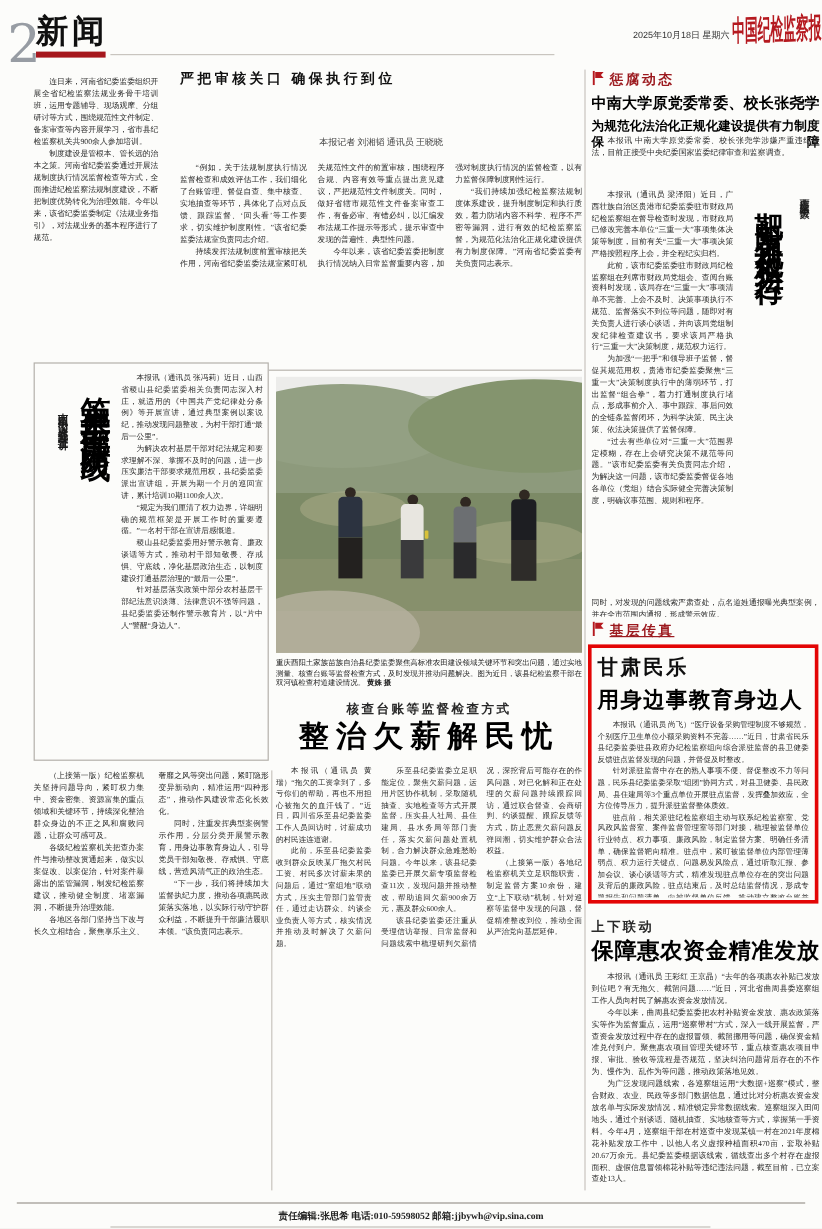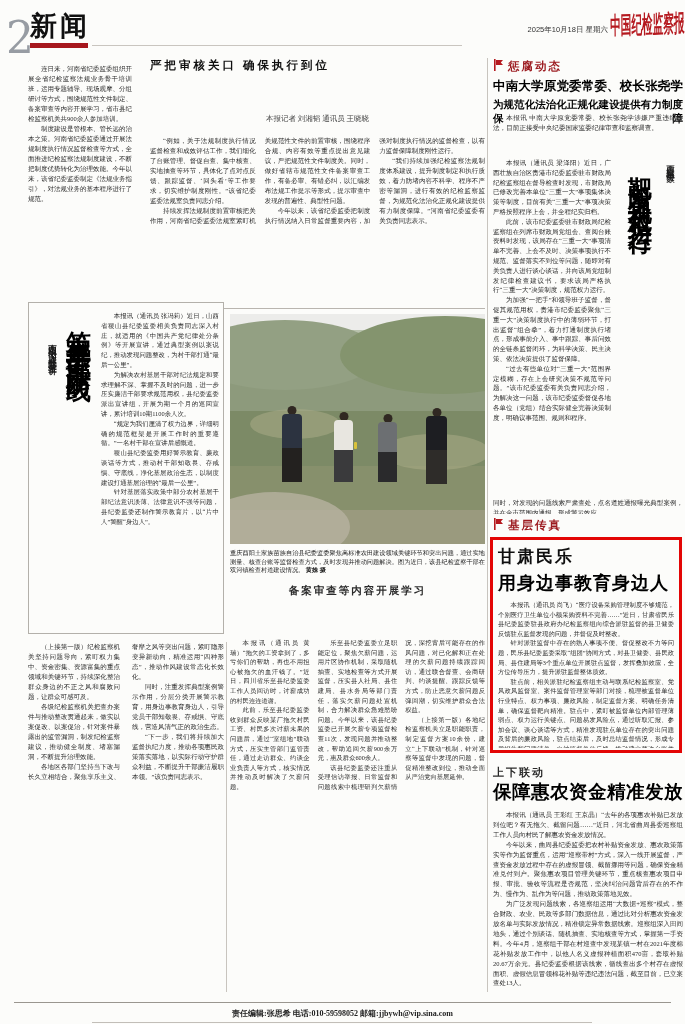--- a/index.html
+++ b/index.html
@@ -66,21 +66,21 @@
     letter-spacing:2px; }
   .sc-headline { left:230px; top:597px; width:255px; text-align:center; font-size:25px; font-weight:900;
     letter-spacing:6px; color:#000; }
   .sc-body { left:230px; top:638px; width:255px; height:354px; font-size:6.3px; line-height:9.6px; }
   .sc-body { column-count:3; column-gap:8px; }
   
   .rail-vrule { left:487px; top:58px; height:934px; }
   .tag { left:493px; width:190px; display:flex; gap:4px; font-size:11.5px;
     font-weight:bold; color:#9c1a1f; letter-spacing:2px; }
   .tag1 { top:59px; }
-  .tag2 { top:518px; }
+  .tag2 { top:518px;text-decoration:underline; }
   .zyx-headline { left:493px; top:78px; width:190px; font-weight:900; color:#000; }
   .zyx-headline .l1 { font-size:12.5px; text-align:justify; text-align-last:justify; }
   .zyx-headline .l2 { font-size:10.5px; text-align:justify; text-align-last:justify; margin-top:3px; }
   .zyx-body { left:493px; top:113px; width:190px; height:42px; font-size:6.6px; line-height:10px; }
   .gx-wrap { left:493px; top:158px; width:190px; height:338px; display:flex; }
   .gx-body { width:118px; font-size:6.5px; line-height:9.8px; }
   .gx-headline { height:330px; width:40px; font-size:24px; font-weight:900; letter-spacing:6px;
     color:#000; margin:0 5px; }
   .gx-kicker { height:330px; width:16px; font-size:8.5px; letter-spacing:1px; color:#1a1a1a; }
   .gx-lastp { left:493px; top:498px; width:190px; height:16px; font-size:6.5px; line-height:9.8px; }
@@ -174,21 +174,22 @@
       <div class="head"></div>
         <div class="torso" style="height:34px;background:#1d1e22;"></div>
       <div class="torso" style="top:42px;height:34px;background:#2e2c29;border-radius:0;"></div>
     </div>
   </div>
   <div class="abs caption">
     <span>重庆酉阳土家族苗族自治县纪委监委聚焦高标准农田建设领域关键环节和突出问题，通过实地测量、核查台账等监督检查方式，及时发现并推动问题解决。图为近日，该县纪检监察干部在双河镇检查村道建设情况。</span>
     <span class="credit">黄姝 摄</span>
   </div>
 
-  <div class="abs sc-kicker">备案审查等内容开展学习</div>
+  <div class="abs sc-kicker">核查台账等监督检查方式</div>
+  <div class="abs sc-headline">整治欠薪解民忧</div>
   <div class="abs sc-body body-txt">
       <p>本报讯（通讯员 黄瑞）“拖欠的工资拿到了，多亏你们的帮助，再也不用担心被拖欠的血汗钱了。”近日，四川省乐至县纪委监委工作人员回访时，讨薪成功的村民连连道谢。</p>
       <p>此前，乐至县纪委监委收到群众反映某厂拖欠村民工资、村民多次讨薪未果的问题后，通过“室组地”联动方式，压实主管部门监管责任，通过走访群众、约谈企业负责人等方式，核实情况并推动及时解决了欠薪问题。</p>
       <p>乐至县纪委监委立足职能定位，聚焦欠薪问题，运用片区协作机制，采取随机抽查、实地检查等方式开展监督，压实县人社局、县住建局、县水务局等部门责任，落实欠薪问题处置机制，合力解决群众急难愁盼问题。今年以来，该县纪委监委已开展欠薪专项监督检查11次，发现问题并推动整改，帮助追回欠薪900余万元，惠及群众600余人。</p>
       <p>该县纪委监委还注重从受理信访举报、日常监督和问题线索中梳理研判欠薪情况，深挖背后可能存在的作风问题，对已化解和正在处理的欠薪问题持续跟踪回访，通过联合督查、会商研判、约谈提醒、跟踪反馈等方式，防止恶意欠薪问题反弹回潮，切实维护群众合法权益。</p>
       <p>（上接第一版）各地纪检监察机关立足职能职责，制定监督方案10余份，建立“上下联动”机制，针对巡察等监督中发现的问题，督促精准整改到位，推动全面从严治党向基层延伸。</p>
     </div>
 
   <div class="abs vline rail-vrule"></div>
 

